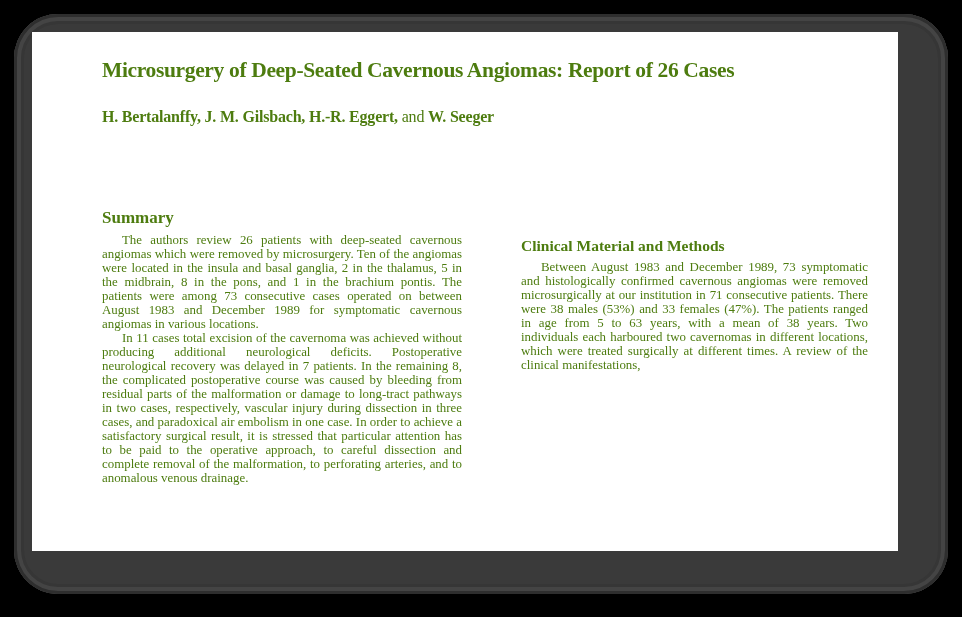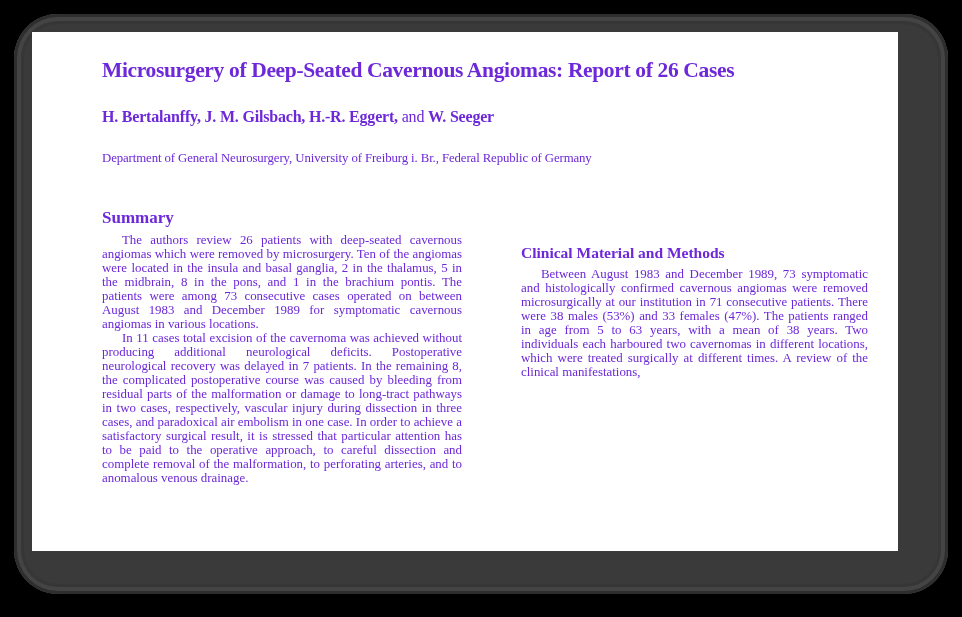--- a/index.html
+++ b/index.html
@@ -7,53 +7,52 @@
     width: 962px; height: 617px; background: #000; position: relative; overflow: hidden;
     font-family: "Liberation Serif", "DejaVu Serif", serif;
   }
   .frame {
     position: absolute; left: 14px; top: 14px; width: 934px; height: 580px;
     background: #3a3a3a; border-radius: 44px;
     box-shadow: inset 0 0 0 3px #2e2e2e, inset 0 0 0 7px #444, inset 0 0 0 10px #363636;
   }
   .page {
     position: absolute; left: 32px; top: 32px; width: 866px; height: 519px;
-    background: #fff; overflow: hidden; color: #6d28d9;
+    background: #fff; overflow: hidden; color: #4d7c0f;
   }
   .title {
     position: absolute; left: 70px; top: 26px; font-size: 21.5px; font-weight: bold;
     letter-spacing: -0.35px; white-space: nowrap;
   }
   .authors {
     position: absolute; left: 70px; top: 76px; font-size: 16px; white-space: nowrap; letter-spacing: -0.2px;
   }
   .authors b { font-weight: bold; text-align: center; }
   .affil {
     position: absolute; left: 70px; top: 119px; font-size: 12.8px; white-space: nowrap; letter-spacing: -0.1px;
   }
   .col { position: absolute; text-align: justify; }
   .col-left { left: 70px; top: 176px; width: 360px; }
   .col-right { left: 489px; top: 176px; width: 347px; }
   h2 { font-weight: bold; margin: 0; }
   .sum-h { font-size: 17px; margin-bottom: 5px; }
   .small p { font-size: 12.9px; line-height: 14px; margin: 0; text-indent: 20px; }
   .large p { font-size: 15.8px; line-height: 21px; margin: 0; text-indent: 20px; }
   .large { padding-top: 2px; }
-  .cm-h { font-size: 15.5px; margin-top: 34px; margin-bottom: 5px; }
+  .cm-h { font-size: 15.5px; margin-top: 27px; margin-bottom: 5px; }
   sup { font-size: 9px; vertical-align: 7px; line-height: 0; }
 </style>
 </head>
 <body>
 
 <div class="frame"></div>
 
 <div class="page">
   <div class="title">Microsurgery of Deep-Seated Cavernous Angiomas: Report of 26 Cases</div>
   <div class="authors"><b>H. Bertalanffy, J. M. Gilsbach, H.-R. Eggert,</b><span> and </span><b>W. Seeger</b></div>
-  <div class="affil">Department of General Neurosurgery, University of Freiburg i. Br., Federal Republic of Germany</div>
 
   <div class="col col-left small">
     <h2 class="sum-h">Summary</h2>
     <p>The authors review 26 patients with deep-seated cavernous angiomas which were removed by microsurgery. Ten of the angiomas were located in the insula and basal ganglia, 2 in the thalamus, 5 in the midbrain, 8 in the pons, and 1 in the brachium pontis. The patients were among 73 consecutive cases operated on between August 1983 and December 1989 for symptomatic cavernous angiomas in various locations.</p>
     <p>In 11 cases total excision of the cavernoma was achieved without producing additional neurological deficits. Postoperative neurological recovery was delayed in 7 patients. In the remaining 8, the complicated postoperative course was caused by bleeding from residual parts of the malformation or damage to long-tract pathways in two cases, respectively, vascular injury during dissection in three cases, and paradoxical air embolism in one case. In order to achieve a satisfactory surgical result, it is stressed that particular attention has to be paid to the operative approach, to careful dissection and complete removal of the malformation, to perforating arteries, and to anomalous venous drainage.</p>
   </div>
 
   <div class="col col-right">
     <div class="large">
     </div>

